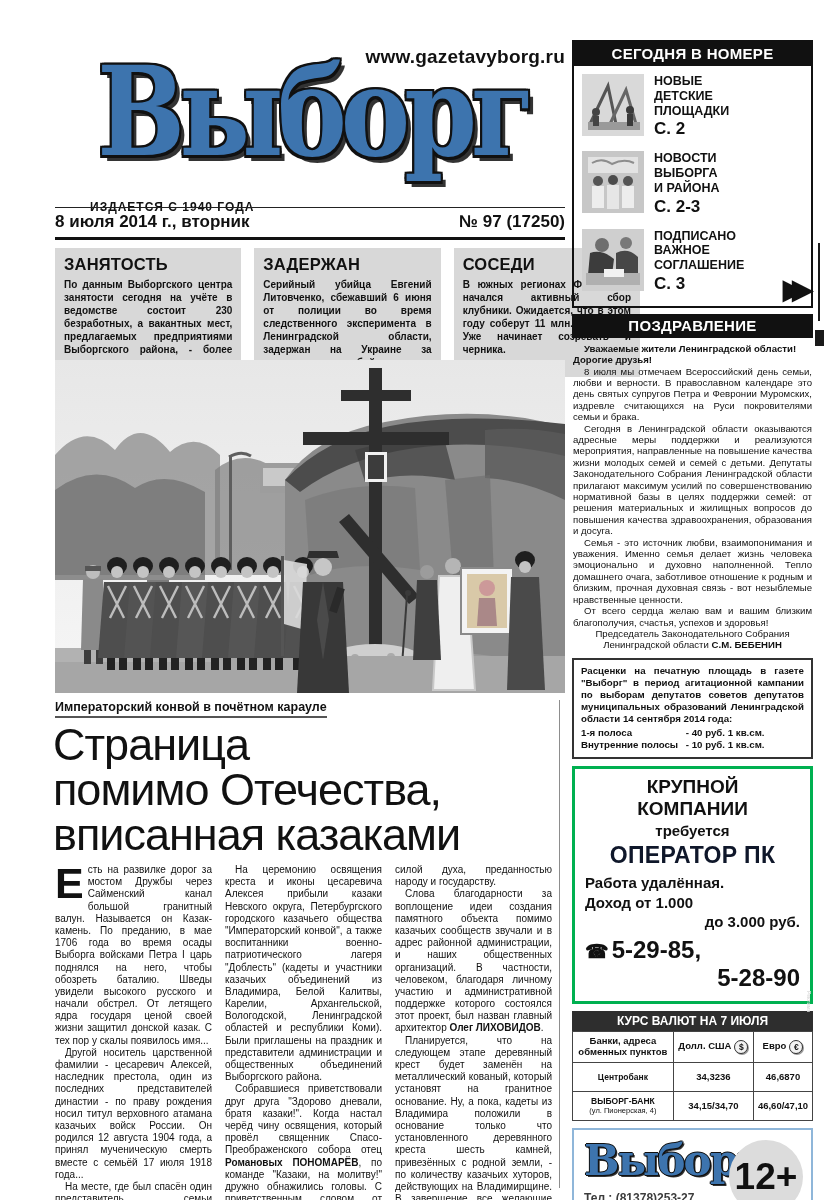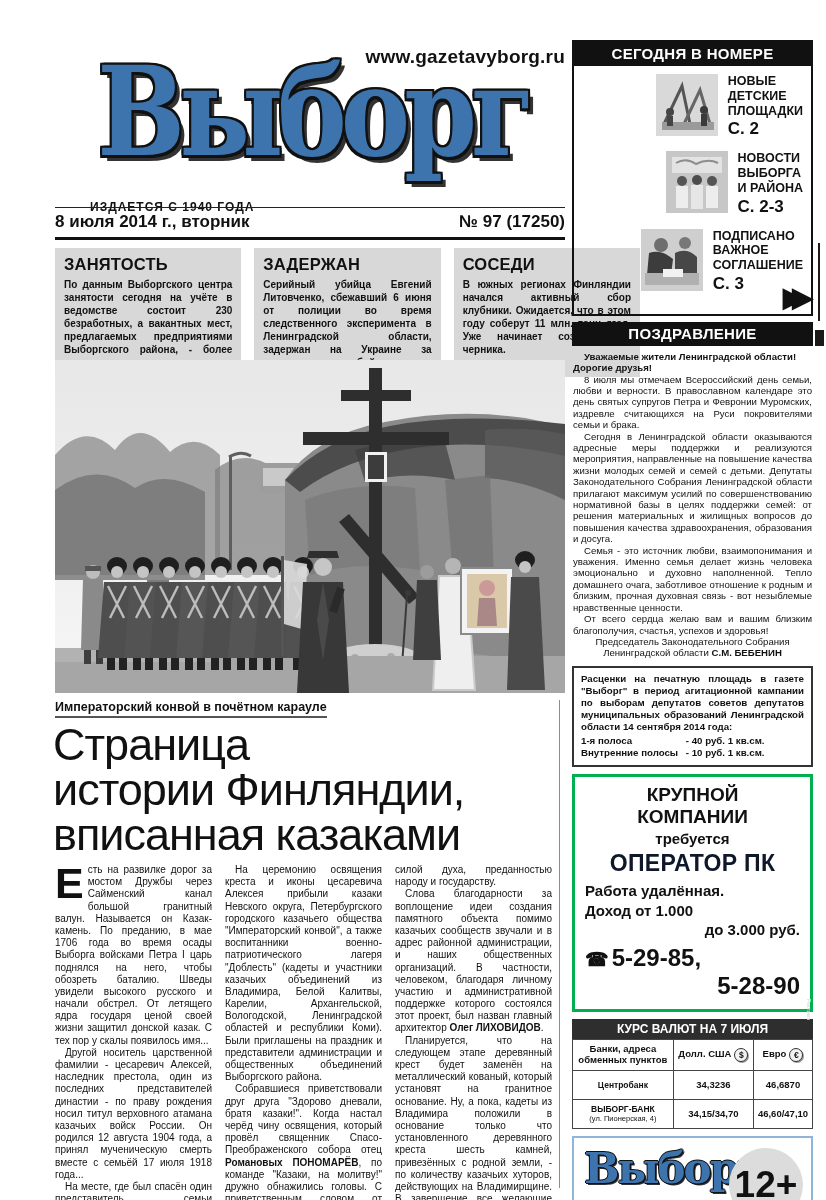--- a/index.html
+++ b/index.html
@@ -44,23 +44,23 @@
   .article p.first{text-indent:0;}
   .dropcap{float:left;font-size:43px;line-height:.82;font-weight:bold;padding:2px 4px 0 0;}
   .divider-v{position:absolute;left:559px;top:700px;width:1px;height:488px;background:#8d8d8d;}
   .edge-line{position:absolute;left:818px;top:243px;width:2px;height:78px;background:#1a1a1a;}
   .edge-sq{position:absolute;left:815px;top:330px;width:9px;height:16px;background:#1a1a1a;}
 
   
   .sidebar{position:absolute;left:572px;top:40px;width:241px;}
   .bar{background:#111;color:#fff;text-align:center;font-weight:800;font-size:15px;
        padding:3px 0 4px;letter-spacing:.3px;}
-  .today{border:2px solid #111;position:relative;padding-bottom:16px;}
+  .today{border:2px solid #111;position:relative;padding-bottom:8px;}
   .today .bar{margin:0;}
-  .t-item{display:flex;padding:8px 8px 4px;justify-content:flex-end;}
+  .t-item{display:flex;padding:8px 8px 4px;}
   .thumb{width:62px;height:62px;flex:0 0 62px;background:#cfcfcf;}
   .t-txt{margin-left:10px;}
   .t-title{font-size:12.5px;font-weight:800;line-height:1.18;white-space:pre-line;}
   .t-page{margin-top:1px;font-size:17px;font-weight:800;}
   .t-arrow{position:absolute;right:10px;bottom:2px;font-size:29px;letter-spacing:-13px;
            line-height:1;cursor:pointer;}
 
   .greet{margin-top:6px;}
   .greet-body{padding:5px 1px 0;font-size:9.6px;line-height:1.19;text-align:justify;}
   .salut{font-weight:bold;white-space:pre-line;margin:0 0 1px;}
@@ -298,21 +298,21 @@
         <path d="M456 217 L484 217 L490 330 L452 330 Z" fill="#4a4a4a"></path>
         <circle cx="372" cy="212" r="7" fill="#9c9c9c"></circle>
         <path d="M362 220 L382 220 L386 300 L358 300 Z" fill="#3f3f3f"></path>
       </g>
     </svg>
   </div>
   <div class="photo-caption">Императорский конвой в почётном карауле</div>
 
   <h1 class="headline" style="margin:0;">
     <span>Страница</span>
-    <span>истории Финляндии,</span>
+    <span>помимо Отечества,</span>
     <span>вписанная казаками</span>
   </h1>
 
   <div class="article">
     <div class="col">
       <p class="first"><span class="dropcap">Е</span><span>сть на развилке дорог за мостом Дружбы через Сайменский канал большой гранитный валун. Называется он Казак-камень. По преданию, в мае 1706 года во время осады Выборга войсками Петра I царь поднялся на него, чтобы обозреть баталию. Шведы увидели высокого русского и начали обстрел. От летящего ядра государя ценой своей жизни защитил донской казак. С тех пор у скалы появилось имя...</span></p>
       <p>Другой носитель царственной фамилии - цесаревич Алексей, наследник престола, один из последних представителей династии - по праву рождения носил титул верховного атамана казачьих войск России. Он родился 12 августа 1904 года, а принял мученическую смерть вместе с семьёй 17 июля 1918 года...</p>
       <p><span>На месте, где был спасён один представитель семьи Романовых, и в память о другом представителе династии казаки станицы Романовская (что названа в честь императорской фамилии) во главе с атаманом </span></p>
     </div>
     <div class="col">

